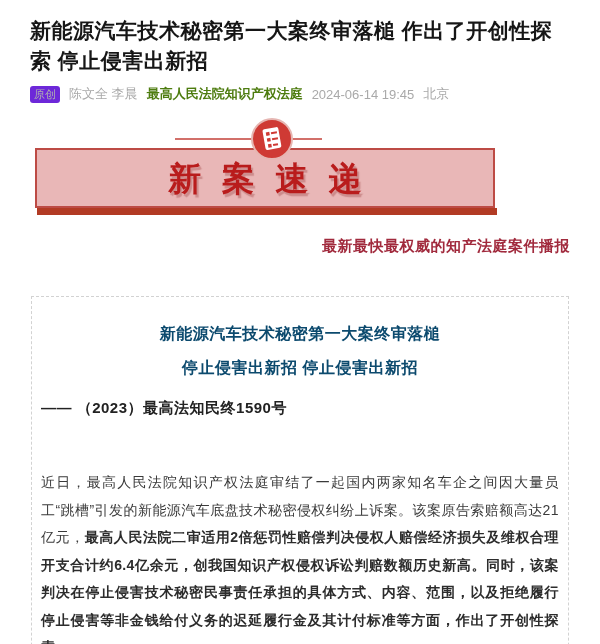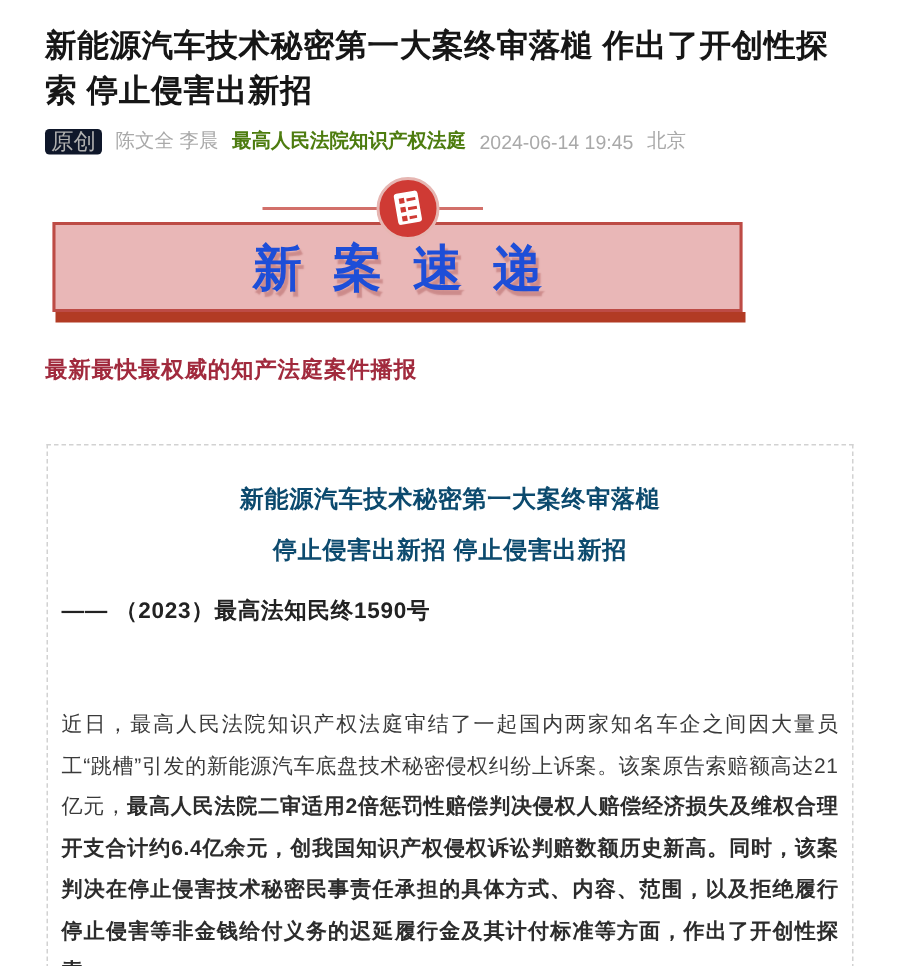--- a/index.html
+++ b/index.html
@@ -15,50 +15,50 @@
     margin: 0; font-size: 21px; font-weight: 700;
     line-height: 30px; color: #161616; letter-spacing: 0.5px;
   }
 
   
   .byline {
     margin-top: 9px; display: flex; align-items: center; gap: 9px;
     font-size: 13px; color: #a9a9a9; white-space: nowrap;
   }
   .byline .orig-badge {
-    background: #0f172a; color: #b0b0b0; font-size: 15px;
+    background: #6d28d9; color: #b0b0b0; font-size: 11px;
     padding: 1px 4px; border-radius: 3px; line-height: 15px;
   }
   .byline .account { color: #4d7c0f; font-weight: 700; cursor: pointer; }
 
   
   .banner { position: relative; height: 100px; margin: 12px -30px 0 -30px; }
   .banner .deco-line {
     position: absolute; left: 175px; width: 147px; top: 23px; height: 2px;
     background: #d2706a;
   }
   .banner .badge-circle { position: absolute; left: 250px; top: 2px; }
   .banner .pink-box {
     position: absolute; left: 35px; width: 456px; top: 33px; height: 56px;
     background: #e9b7b7; border: 2px solid #bd4b45;
     display: flex; align-items: center; justify-content: center;
   }
   .banner .pink-box .banner-text {
-    font-size: 33px; font-weight: 700; color: #1d4ed8;
+    font-size: 33px; font-weight: 700; color: #b91c1c;
     letter-spacing: 0.62em; padding-left: 0.62em; line-height: 1;
     text-shadow: 2px 3px 1px rgba(140, 40, 40, 0.30);
   }
   .banner .base-bar {
     position: absolute; left: 37px; width: 460px; top: 93px; height: 7px;
     background: #b23b24;
   }
 
   
   .banner-subtitle {
-    margin-top: 22px; text-align: left;
+    margin-top: 22px; text-align: right;
     font-size: 15px; font-weight: 700; color: #a12a3d; letter-spacing: 0.5px;
   }
 
   
   .case-box {
     margin: 40px 1px 0 1px;
     border: 1px dashed #d2d2d2; border-bottom: none;
     padding: 20px 9px 40px 9px;
     min-height: 320px;
   }

